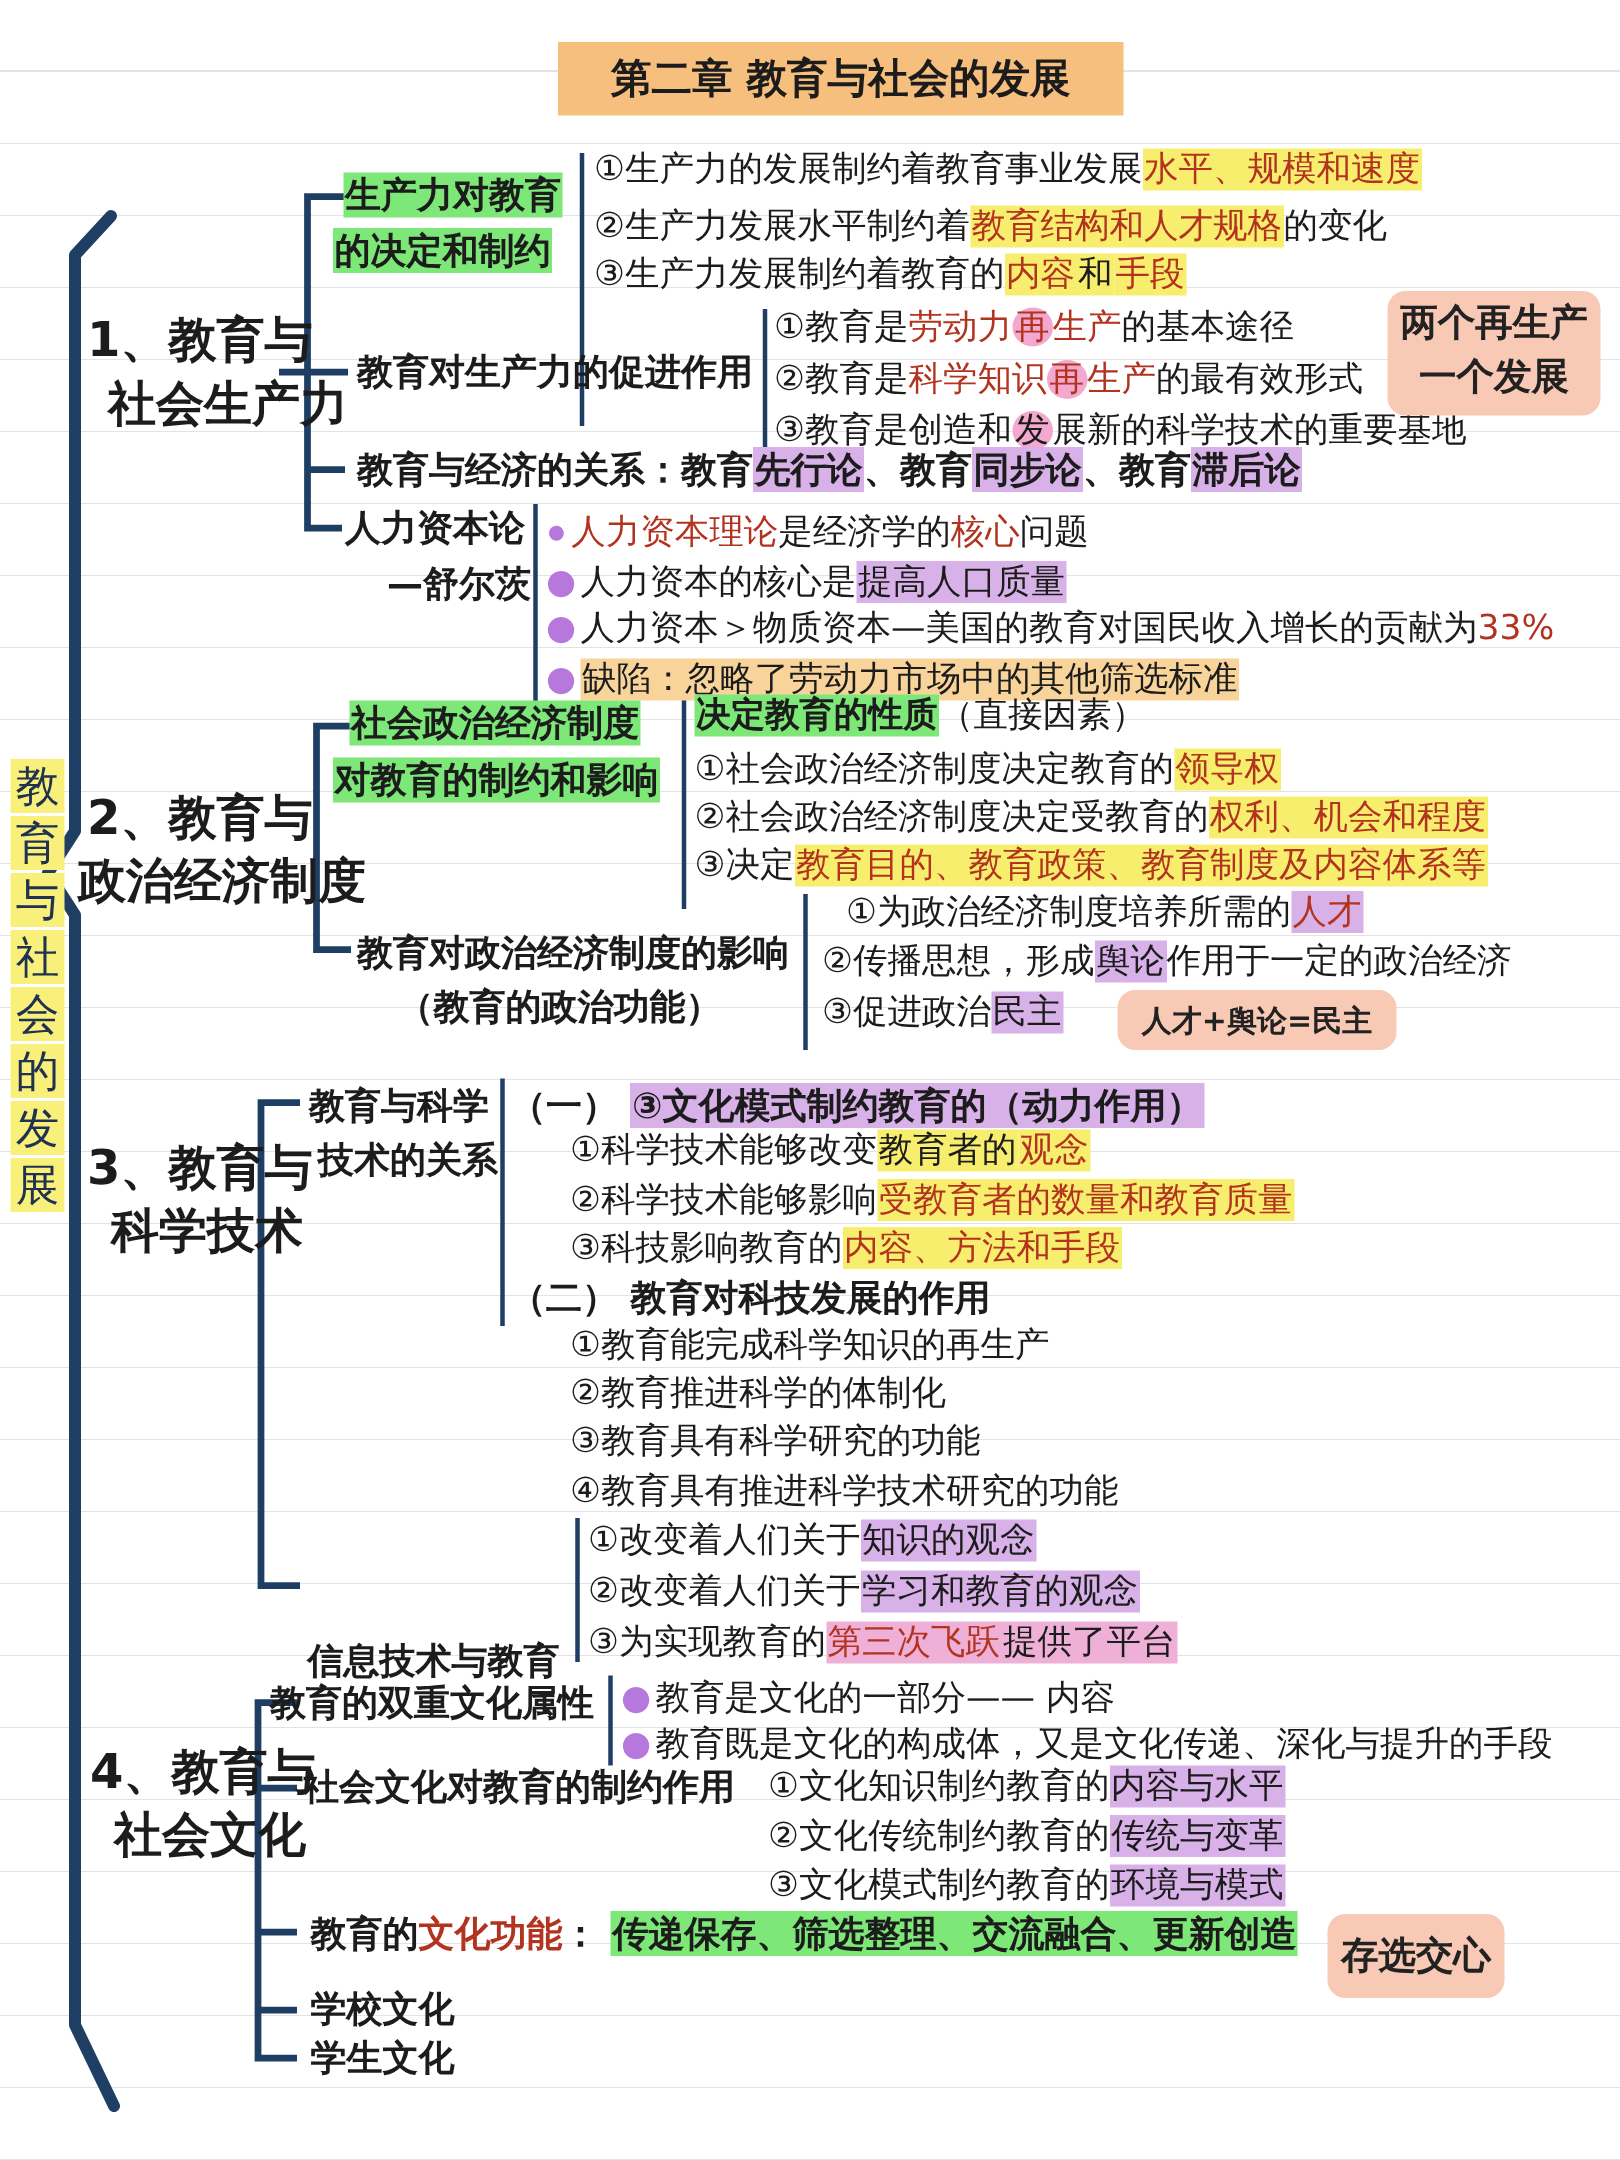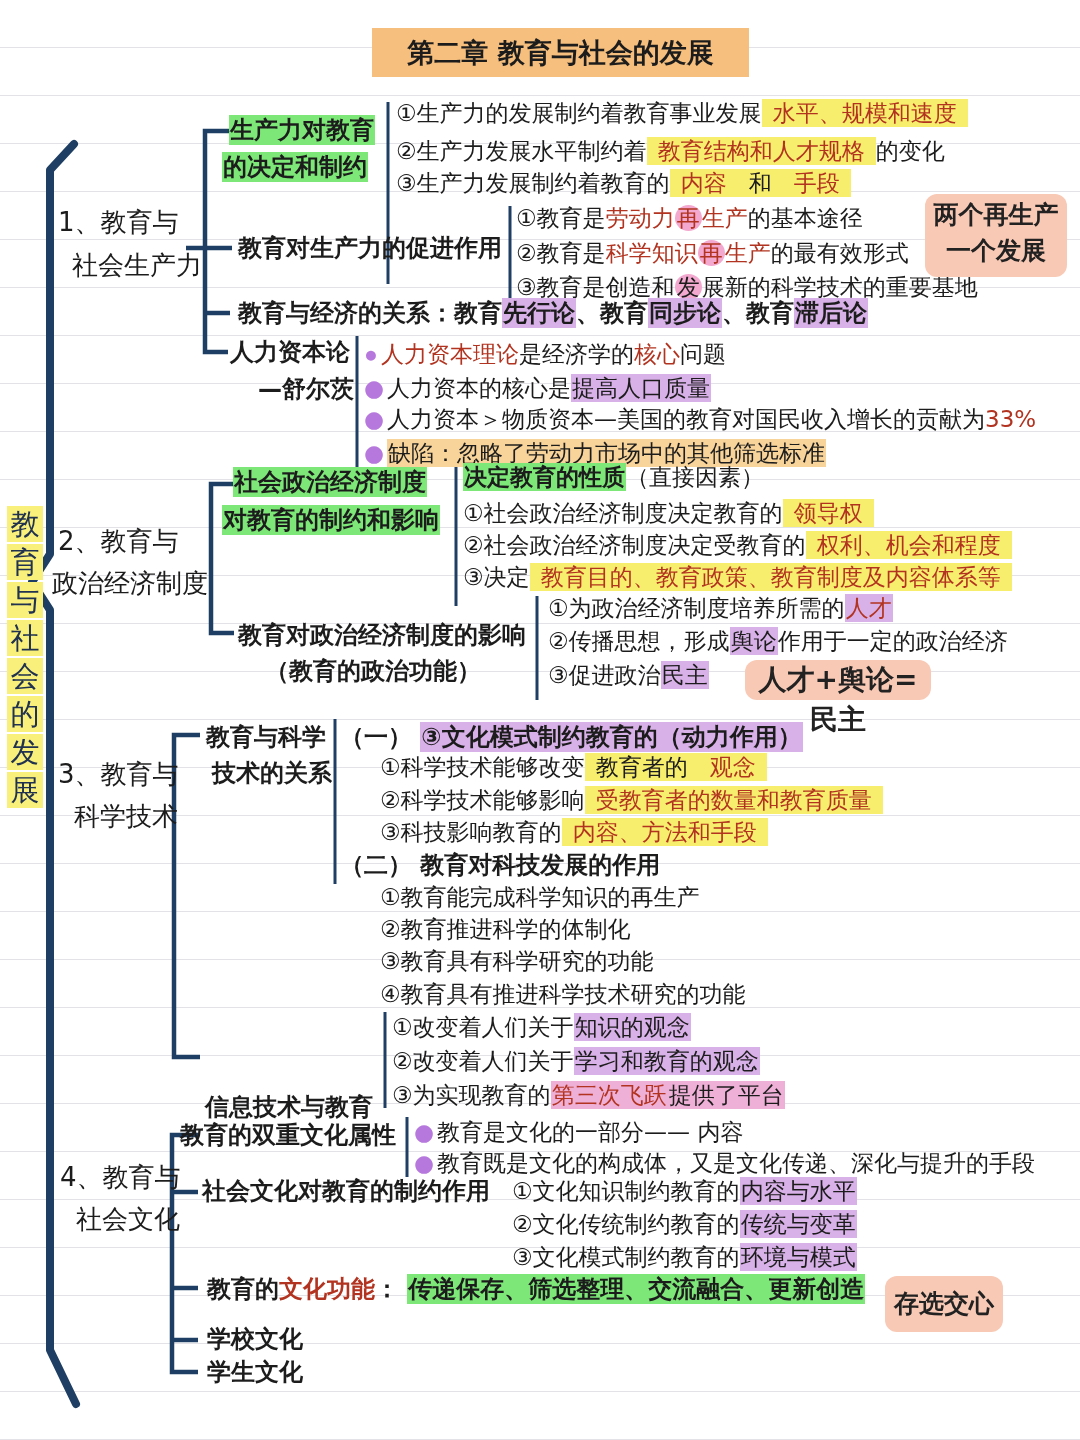--- a/index.html
+++ b/index.html
@@ -5,24 +5,24 @@
   html,body{margin:0;padding:0;background:#f2f2f2;}
   .canvas{
     position:relative;width:1080px;height:1440px;margin:0 auto;overflow:hidden;
     background:
       repeating-linear-gradient(to bottom,#ffffff 0px,#ffffff 47px,#e3e3e7 47px,#e3e3e7 48px);
     font-family:"DejaVu Sans",sans-serif;color:#1c1c1c;
   }
   svg.wires{position:absolute;left:0;top:0;z-index:1;}
   .ln{position:absolute;font-size:23px;line-height:31px;white-space:nowrap;z-index:2;}
   .lbl{font-weight:600;font-size:24px;}
-  .seclbl{position:absolute;font-size:26px;font-weight:400;white-space:nowrap;z-index:2;}
+  .seclbl{position:absolute;font-size:32px;font-weight:700;white-space:nowrap;z-index:2;}
   .c-r{color:#b23420;}
   .c-bl{color:#b678dd;margin-right:3px;}
-  .h-y{background:#f8ee6e;padding:1px 11px;}
+  .h-y{background:#f8ee6e;padding:1px 1px;}
   .h-g{background:#7de878;padding:1px 1px;}
   .h-v{background:#d9b1e9;padding:1px 1px;}
   .h-pk{background:#efb0d8;padding:1px 1px;}
   .h-pkc{background:#f3a8cf;border-radius:50%;padding:0 2px;}
   .h-o{background:#f8d49b;padding:1px 1px;}
   .bold{font-weight:700;}
   .title{
     position:absolute;left:372px;top:28px;width:377px;height:49px;z-index:2;
     background:#f6bf7e;text-align:center;font-size:27px;font-weight:700;line-height:49px;
   }
@@ -111,25 +111,25 @@
 
   <div class="ln lbl" style="left:233px;top:467px;"><span class="h-g bold">社会政治经济制度</span></div>
   <div class="ln lbl" style="left:222px;top:505px;"><span class="h-g bold">对教育的制约和影响</span></div>
   <div class="ln" style="left:463px;top:462px;"><span class="h-g bold">决定教育的性质</span><span>（直接因素）</span></div>
   <div class="ln" style="left:463px;top:498px;"><span>①社会政治经济制度决定教育的</span><span class="c-r h-y">领导权</span></div>
   <div class="ln" style="left:463px;top:530px;"><span>②社会政治经济制度决定受教育的</span><span class="c-r h-y">权利、机会和程度</span></div>
   <div class="ln" style="left:463px;top:562px;"><span>③决定</span><span class="c-r h-y">教育目的、教育政策、教育制度及内容体系等</span></div>
 
   <div class="ln lbl" style="left:238px;top:620px;">教育对政治经济制度的影响</div>
   <div class="ln lbl" style="left:265px;top:656px;">（教育的政治功能）</div>
-  <div class="ln" style="left:548px;top:593px;"><span>①为政治经济制度培养所需的</span><span class="c-r h-v">人才</span></div>
+  <div class="ln" style="left:564px;top:593px;"><span>①为政治经济制度培养所需的</span><span class="c-r h-v">人才</span></div>
   <div class="ln" style="left:548px;top:626px;"><span>②传播思想，形成</span><span class="h-v">舆论</span><span>作用于一定的政治经济</span></div>
   <div class="ln" style="left:548px;top:660px;"><span>③促进政治</span><span class="h-v">民主</span></div>
 
-  <div class="note" style="left:745px;top:660px;width:186px;height:40px;line-height:40px;font-size:28px;">人才+舆论=民主</div>
+  <div class="note" style="left:745px;top:660px;width:186px;height:40px;line-height:40px;font-size:20px;">人才+舆论=民主</div>
 
   <div class="seclbl" style="left:58px;top:757px;">3、教育与</div>
   <div class="seclbl" style="left:74px;top:799px;">科学技术</div>
 
   <div class="ln lbl" style="left:206px;top:722px;">教育与科学</div>
   <div class="ln lbl" style="left:212px;top:758px;">技术的关系</div>
   <div class="ln lbl" style="left:340px;top:722px;"><span>（一） </span><span class="h-v">③文化模式制约教育的（动力作用）</span></div>
   <div class="ln" style="left:380px;top:752px;"><span>①科学技术能够改变</span><span class="h-y">教育者的</span><span class="c-r h-y">观念</span></div>
   <div class="ln" style="left:380px;top:817px;"><span>③科技影响教育的</span><span class="c-r h-y">内容、方法和手段</span></div>
   <div class="ln" style="left:380px;top:785px;"><span>②科学技术能够影响</span><span class="c-r h-y">受教育者的数量和教育质量</span></div>

